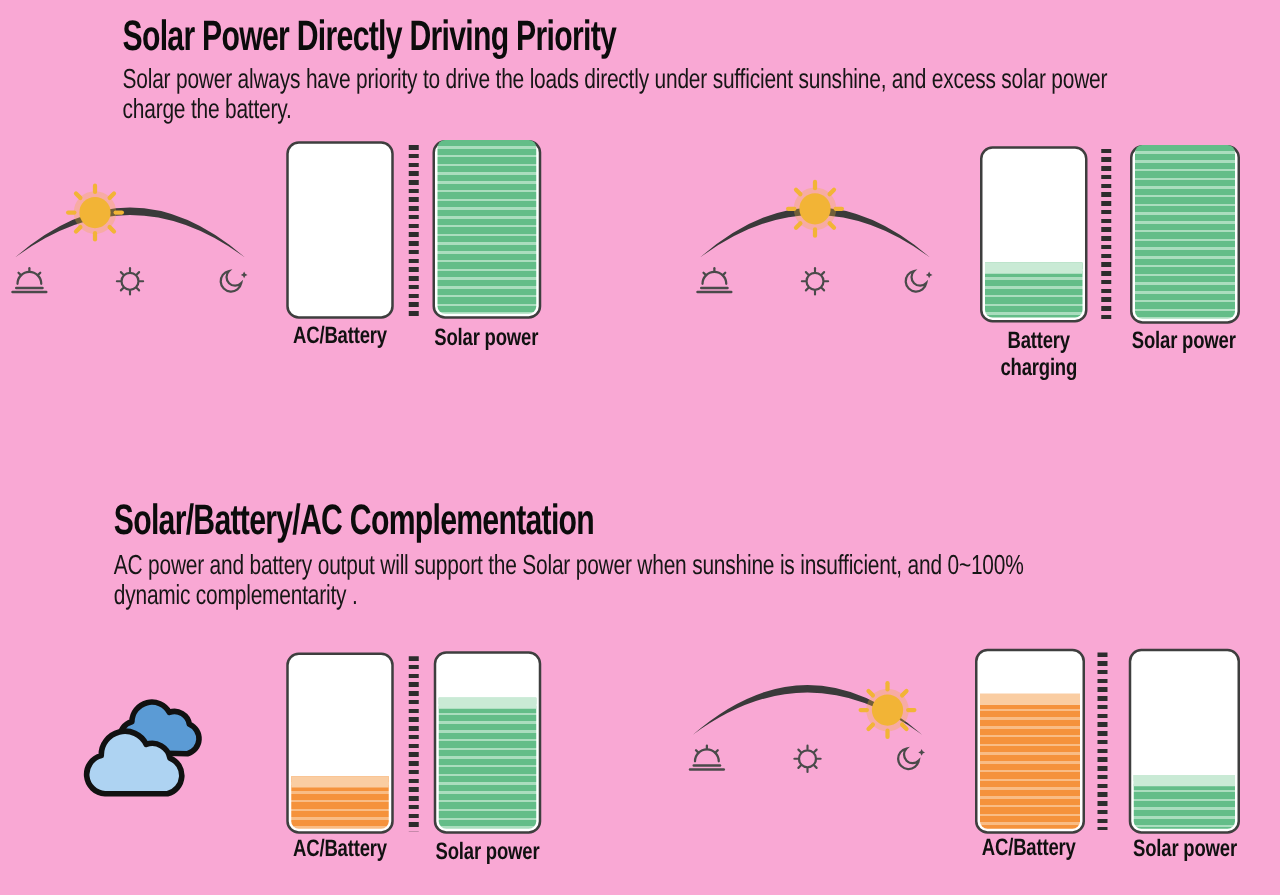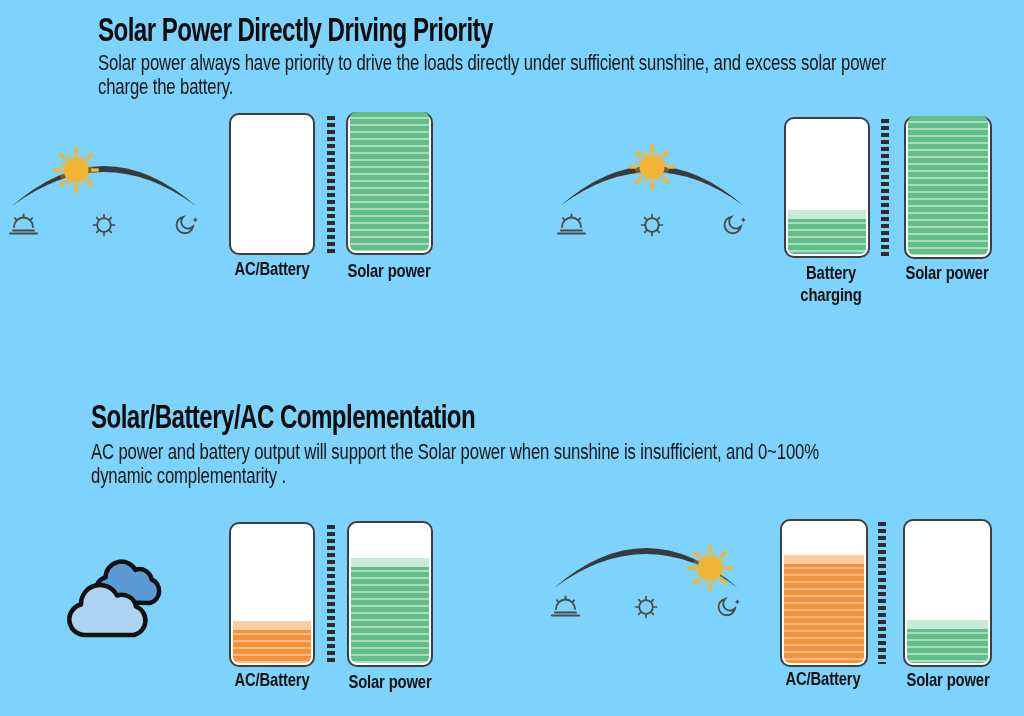--- a/index.html
+++ b/index.html
@@ -1,17 +1,17 @@
 <!DOCTYPE html>
 <html style="--green: #63bd88; --green_stripe: #aaddbe; --green_band: #c9ead5; --orange: #f5923c; --orange_stripe: #f9bc85; --orange_band: #facda2; --sun: #f2b436; --arc: #3a3a3a; --icon: #4a4a4a; --cloud_back: #5b9bd5; --cloud_front: #aed3f2; --bar_border: #3e3e3e; --ladder: #2d2d2d;"><head>
 <meta charset="utf-8">
 <style>
   html,body{margin:0;padding:0;background:#ffffff;}
   #canvas{
-    position:relative;width:1024px;height:716px;background:#7dd3fc;overflow:hidden;
+    position:relative;width:1024px;height:716px;background:#f9a8d4;overflow:hidden;
     font-family:"Liberation Sans","DejaVu Sans",sans-serif;color:#141414;
   }
   .sec-title{
     position:absolute;font-weight:700;font-size:34px;letter-spacing:-0.8px;color:#0c0c0c;
     transform:scaleX(0.71);transform-origin:left top;white-space:nowrap;
   }
   .sec-desc{
     position:absolute;font-size:22px;line-height:23.6px;letter-spacing:-0.2px;color:#161616;
     transform:scaleX(0.76);transform-origin:left top;white-space:nowrap;
   }

